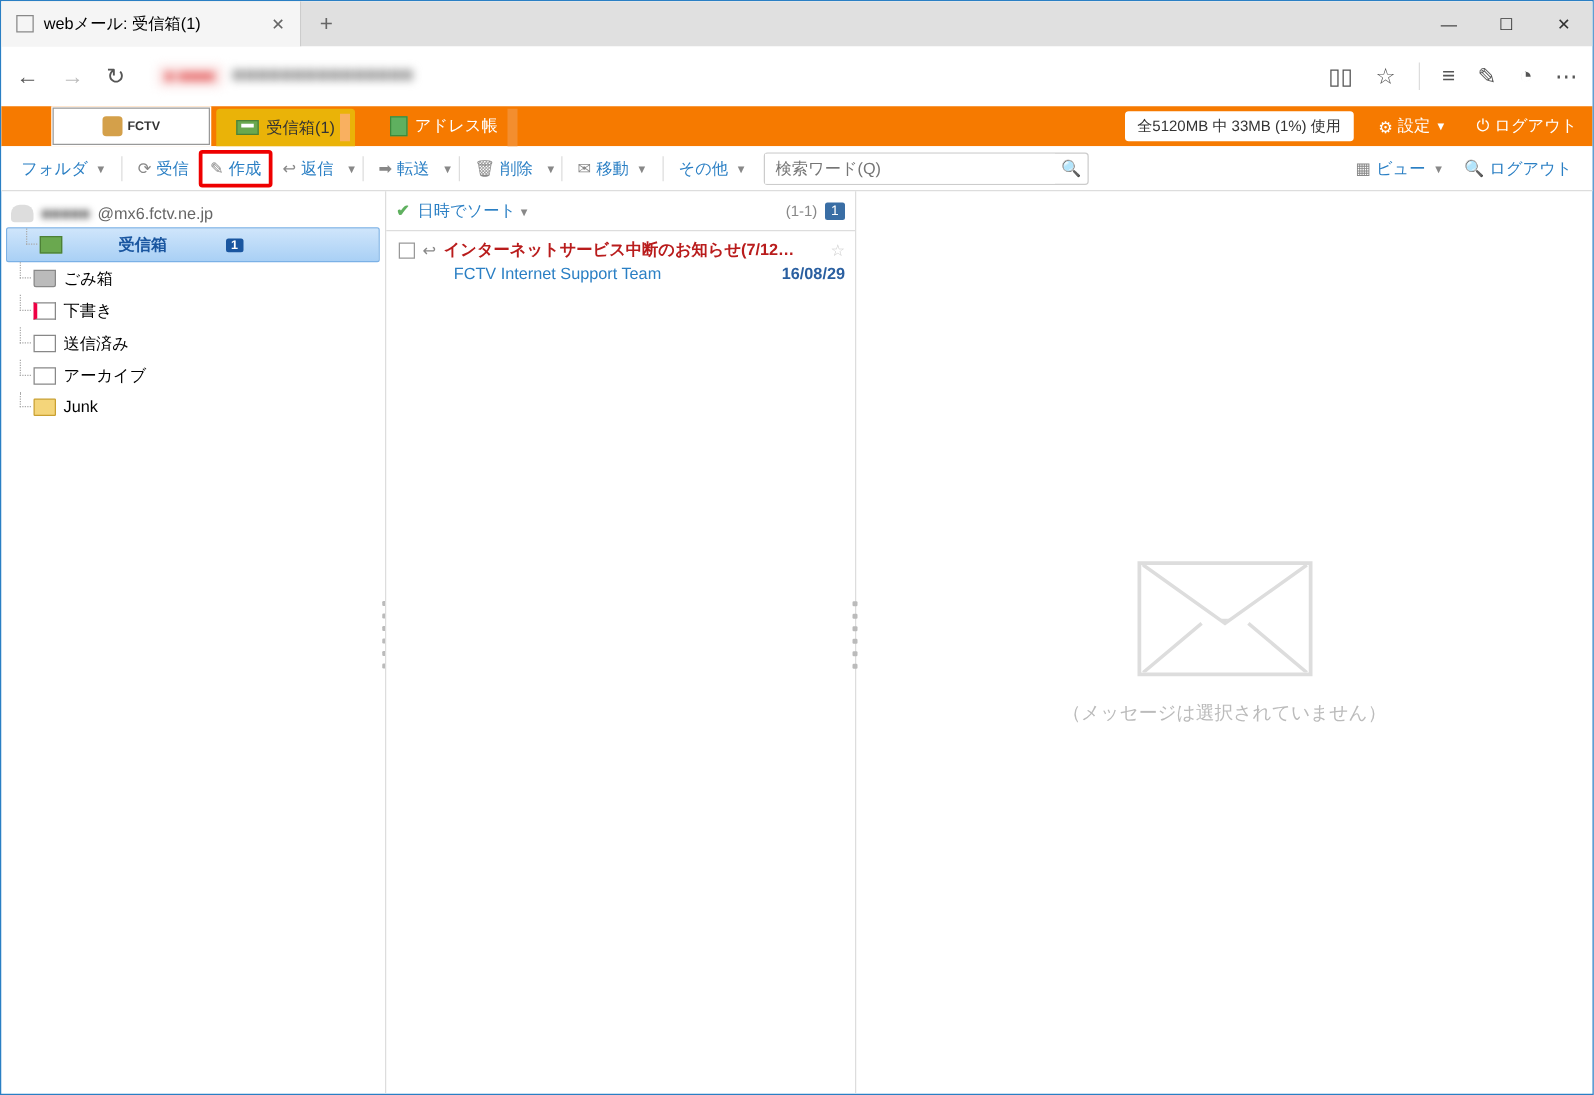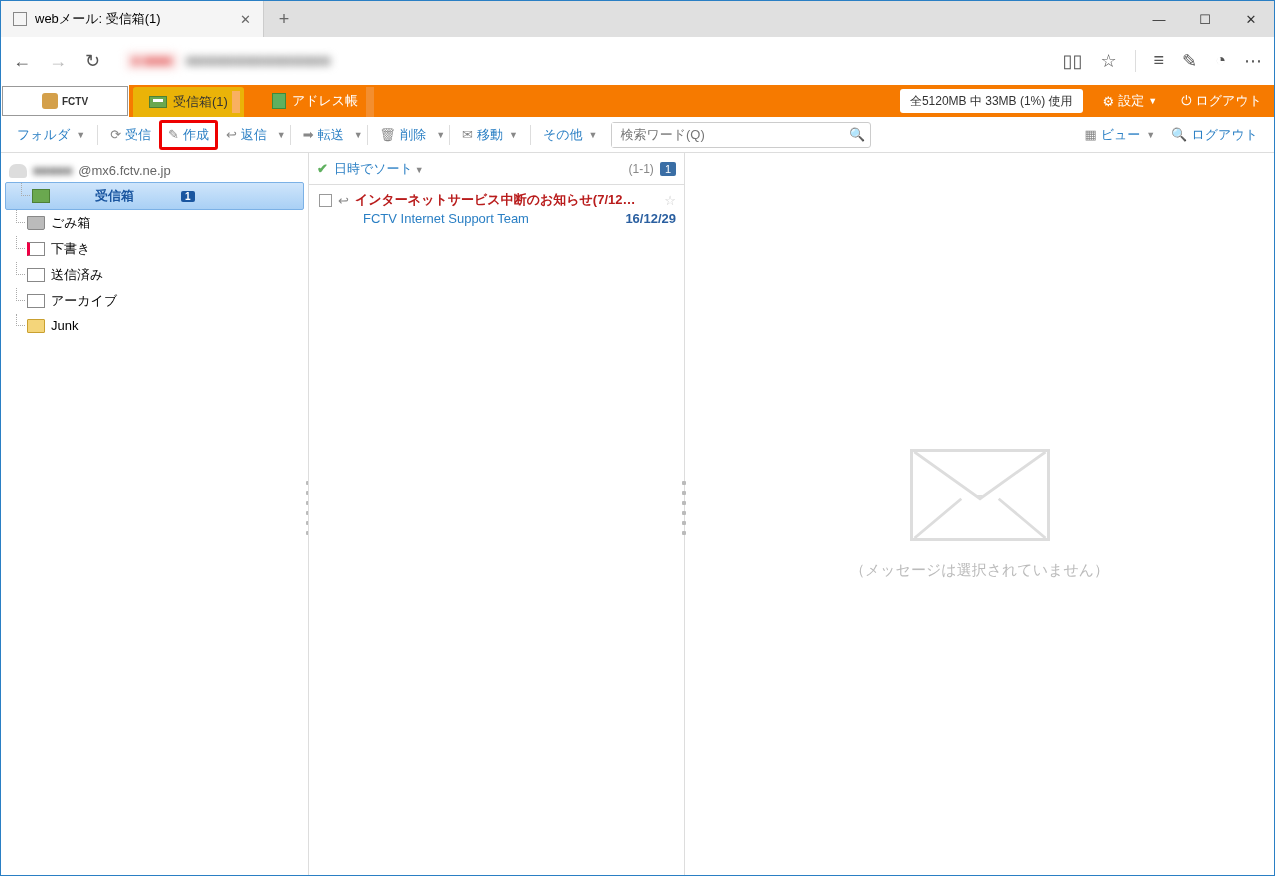--- a/index.html
+++ b/index.html
@@ -1,34 +1,34 @@
 <!DOCTYPE html>
 <html><head>
 <meta charset="utf-8">
 <style>
 * { margin: 0; padding: 0; box-sizing: border-box; font-family: "Meiryo", "Segoe UI", sans-serif; }
 body { width: 1275px; height: 876px; background: #fff; overflow: hidden; border: 1px solid #2a7fc4; }
 
 .browser-chrome { background: #fff; }
 .tab-bar { height: 36px; background: #e0e0e0; display: flex; align-items: stretch; }
-.tab { background: #f5f5f5; width: 263px; display: flex; align-items: center; padding: 0 12px; border-right: 1px solid #ccc; font-size: 13px; }
+.tab { background: #f5f5f5; width: 240px; display: flex; align-items: center; padding: 0 12px; border-right: 1px solid #ccc; font-size: 13px; }
 .tab-icon { width: 14px; height: 14px; border: 1px solid #888; margin-right: 8px; }
 .tab-close { margin-left: auto; color: #666; cursor: pointer; }
 .new-tab { width: 40px; display: flex; align-items: center; justify-content: center; color: #666; cursor: pointer; font-size: 18px; }
 .window-controls { margin-left: auto; display: flex; }
 .win-btn { width: 46px; display: flex; align-items: center; justify-content: center; color: #333; cursor: pointer; font-size: 13px; }
 
 .nav-bar { height: 48px; display: flex; align-items: center; padding: 0 12px; gap: 18px; }
 .nav-icon { color: #555; cursor: pointer; font-size: 18px; }
 .nav-icon.disabled { color: #bbb; }
 .url-area { flex: 1; height: 28px; display: flex; align-items: center; padding: 0 8px; filter: blur(4px); }
 .url-badge { background: #fbe7e7; color: #d33; padding: 2px 6px; border-radius: 3px; font-size: 12px; margin-right: 8px; }
 .nav-right { display: flex; gap: 18px; margin-left: 10px; }
 
-.app-header { background: #f67a00; height: 32px; display: flex; align-items: stretch; color: #fff; }
+.app-header { background: #f67a00; height: 32px; display: flex; align-items: stretch; color: #fff; padding-left: 40px; }
 .logo { width: 128px; background: #fff; display: flex; align-items: center; justify-content: center; padding: 1px; }
 .logo-inner { border: 1px solid #999; width: 100%; height: 100%; display: flex; align-items: center; justify-content: center; gap: 4px; font-size: 10px; color: #333; font-weight: bold; }
 .logo-mascot { width: 16px; height: 16px; background: #d4a04a; border-radius: 3px; }
 .app-tab { display: flex; align-items: center; padding: 0 16px; font-size: 13px; gap: 6px; position: relative; }
 .app-tab.active { background: #eab308; color: #333; margin: 2px 0 0 4px; border-radius: 3px 3px 0 0; text-align: right; }
 .app-tab.inactive { color: #fff; }
 .app-tab .tab-marker { width: 8px; background: #f38e2f; position: absolute; right: 0; top: 2px; bottom: 0; }
 .app-tab.active .tab-marker { background: #f9b060; right: 4px; top: 4px; bottom: 4px; }
 .inbox-icon { width: 18px; height: 12px; background: #6aa84f; border: 1px solid #4d8036; position: relative; }
 .inbox-icon::after { content: ''; position: absolute; top: 2px; left: 3px; right: 3px; height: 3px; background: #fff; }
@@ -272,21 +272,21 @@
     </div>
     <div class="msg-row">
       <div class="msg-row-top">
         <span class="checkbox"></span>
         <span class="reply-arrow">↩</span>
         <span class="msg-subj">インターネットサービス中断のお知らせ(7/12…</span>
         <span class="msg-star">☆</span>
       </div>
       <div class="msg-row-bot">
         <span class="msg-from">FCTV Internet Support Team</span>
-        <span class="msg-date">16/12/29</span>
+        <span class="msg-date">16/08/29</span>
       </div>
     </div>
     <div class="splitter-grip">
         <span></span>
         <span></span>
         <span></span>
         <span></span>
         <span></span>
         <span></span>
       </div>

